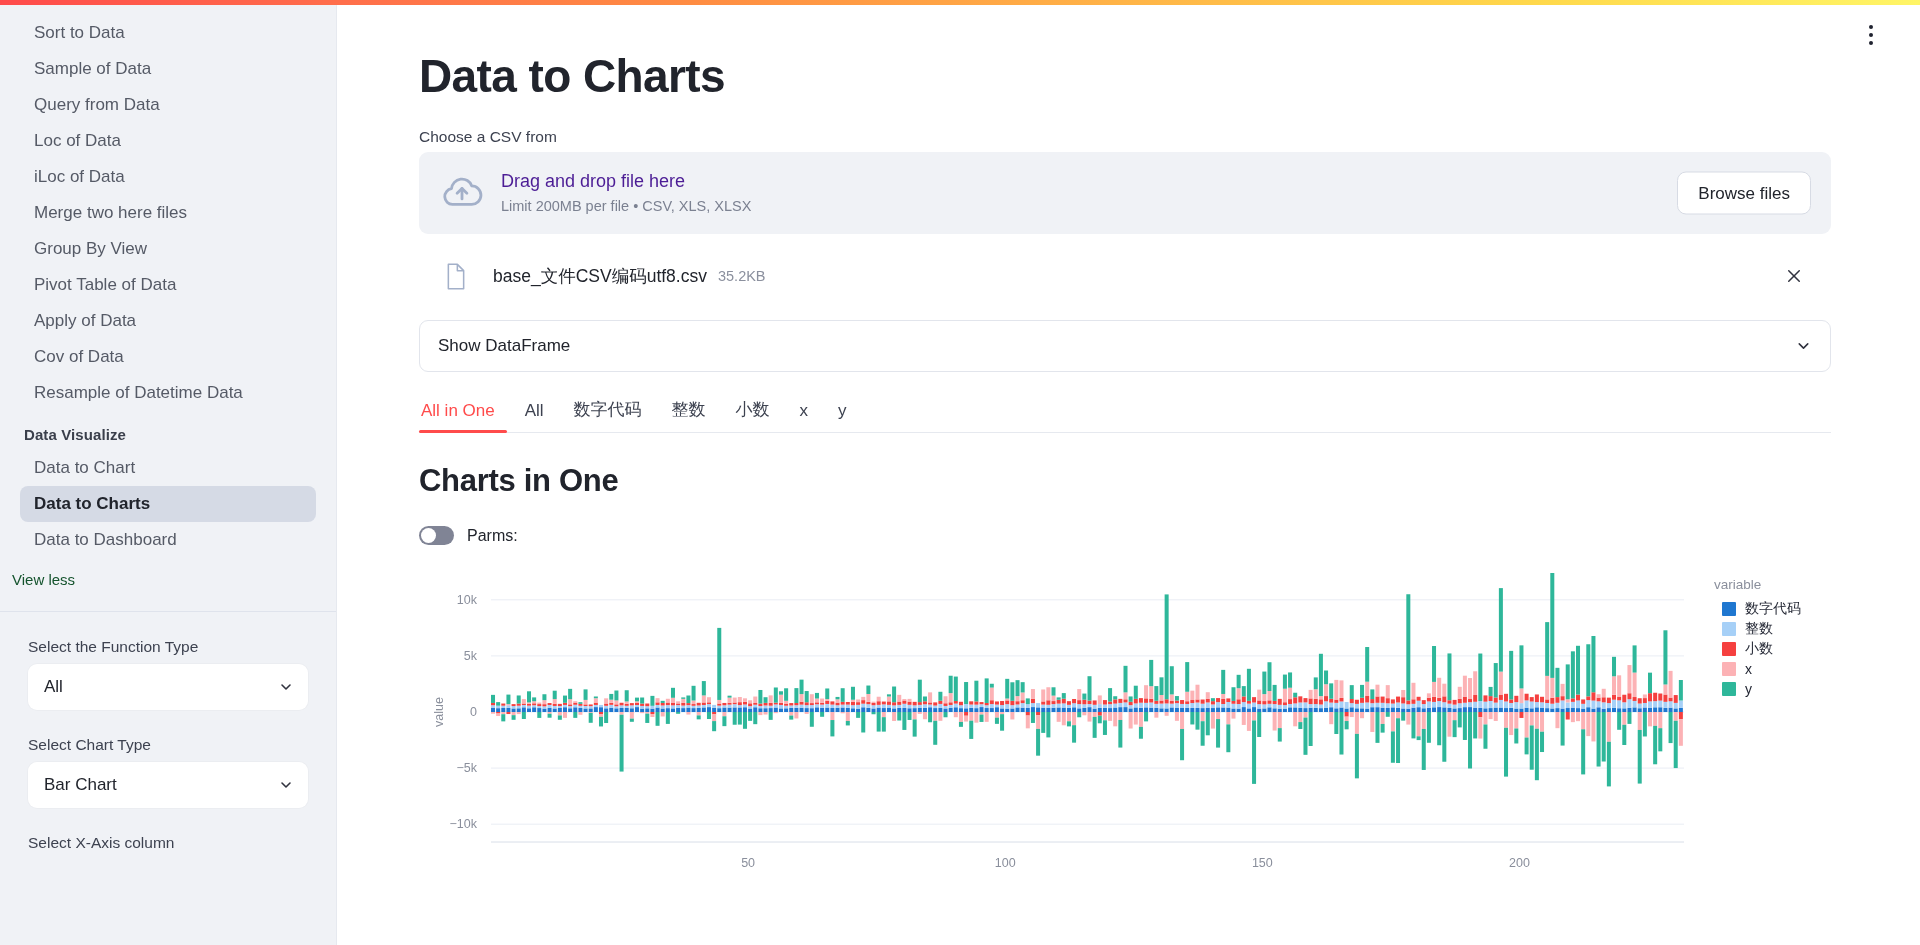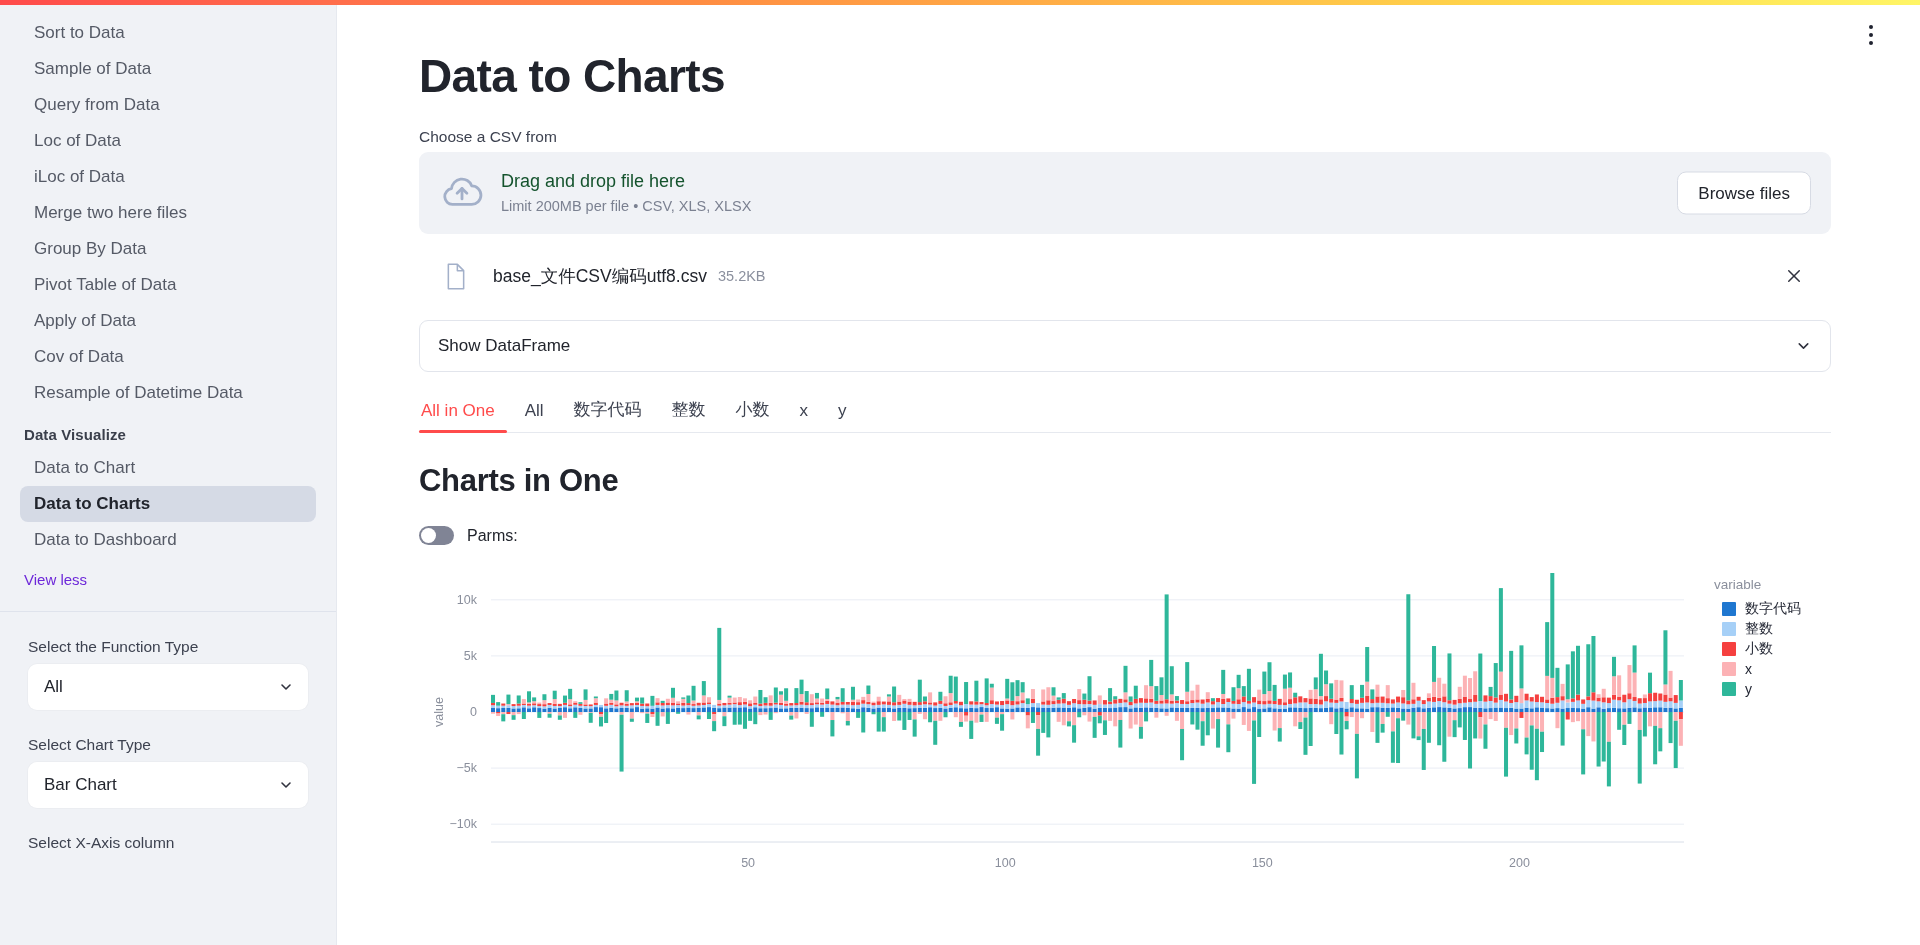--- a/index.html
+++ b/index.html
@@ -46,24 +46,24 @@
   }
   .nav-section {
     margin: 10px 20px 2px 20px;
     padding: 5px 4px 5px 4px;
     font-size: 15px;
     font-weight: 700;
     color: #3a3f4b;
     letter-spacing: .1px;
   }
   .nav-viewless {
-    margin: 6px 20px 0 20px;
+    margin: 6px 20px 0 8px;
     padding: 7px 4px;
     font-size: 15px;
-    color: #6d28d9;
+    color: #14532d;
     cursor: pointer;
   }
   .sb-divider {
     margin: 16px 0 0 0;
     border-top: 1px solid #dfe3ec;
     width: 100%;
   }
   .sb-block { padding: 0 28px; }
   .sb-label {
     font-size: 15.5px;
@@ -131,21 +131,21 @@
   .dropzone {
     width: 1412px; height: 82px;
     background: #f0f2f6;
     border-radius: 9px;
     display: flex; align-items: center;
     padding: 0 20px 0 22px;
     position: relative;
   }
   .cloud-icon { width: 42px; height: 42px; color: #a3b0c9; flex: 0 0 auto; margin-right: 18px; }
   .dz-texts { display: flex; flex-direction: column; justify-content: center; }
-  .dz-main { font-size: 18px; color: #14532d; line-height: 24px; }
+  .dz-main { font-size: 18px; color: #4c1d95; line-height: 24px; }
   .dz-sub  { font-size: 14.5px; color: #7b8191; line-height: 22px; margin-top: 2px; }
   .browse-btn {
     position: absolute; right: 20px; top: 50%; transform: translateY(-50%);
     height: 43px; padding: 0 20px;
     background: #ffffff;
     border: 1px solid #d7dbe4;
     border-radius: 9px;
     font-size: 17px; color: #21242c;
     display: flex; align-items: center;
     cursor: pointer;
@@ -252,21 +252,21 @@
   <div class="top-accent"></div>
 
   <aside class="sidebar">
     <nav class="nav-list" id="nav-list">
         <div class="nav-item"><span>Sort to Data</span></div>
         <div class="nav-item"><span>Sample of Data</span></div>
         <div class="nav-item"><span>Query from Data</span></div>
         <div class="nav-item"><span>Loc of Data</span></div>
         <div class="nav-item"><span>iLoc of Data</span></div>
         <div class="nav-item"><span>Merge two here files</span></div>
-        <div class="nav-item"><span>Group By Data</span></div>
+        <div class="nav-item"><span>Group By View</span></div>
         <div class="nav-item"><span>Pivot Table of Data</span></div>
         <div class="nav-item"><span>Apply of Data</span></div>
         <div class="nav-item"><span>Cov of Data</span></div>
         <div class="nav-item"><span>Resample of Datetime Data</span></div>
       </nav>
 
     <div class="nav-section">Data Visualize</div>
     <nav class="nav-list" id="nav-viz" style="padding-top:0">
         <div class="nav-item"><span>Data to Chart</span></div>
         <div class="nav-item active"><span>Data to Charts</span></div>

